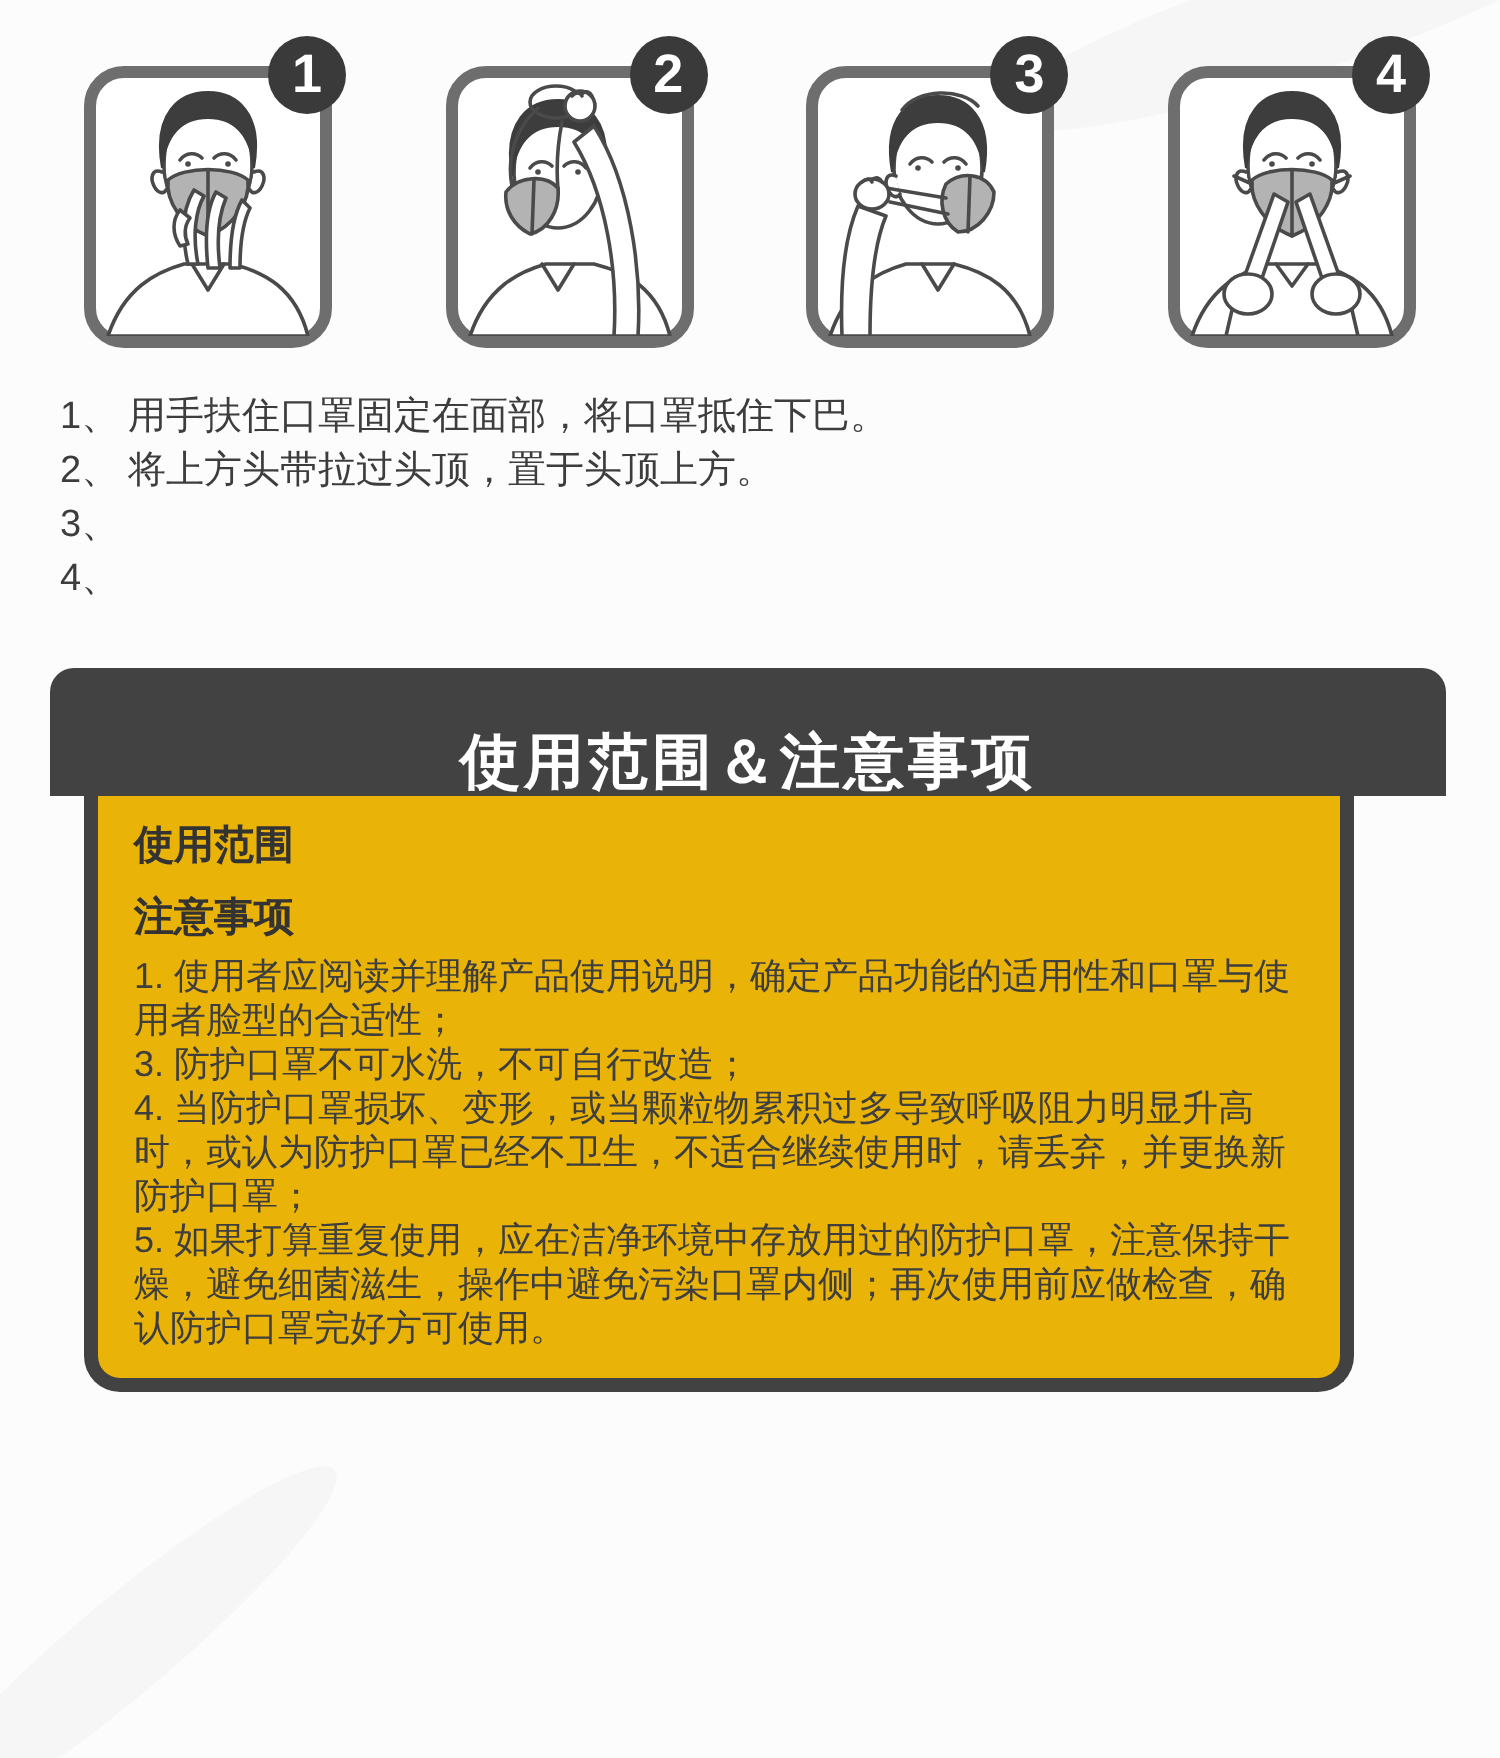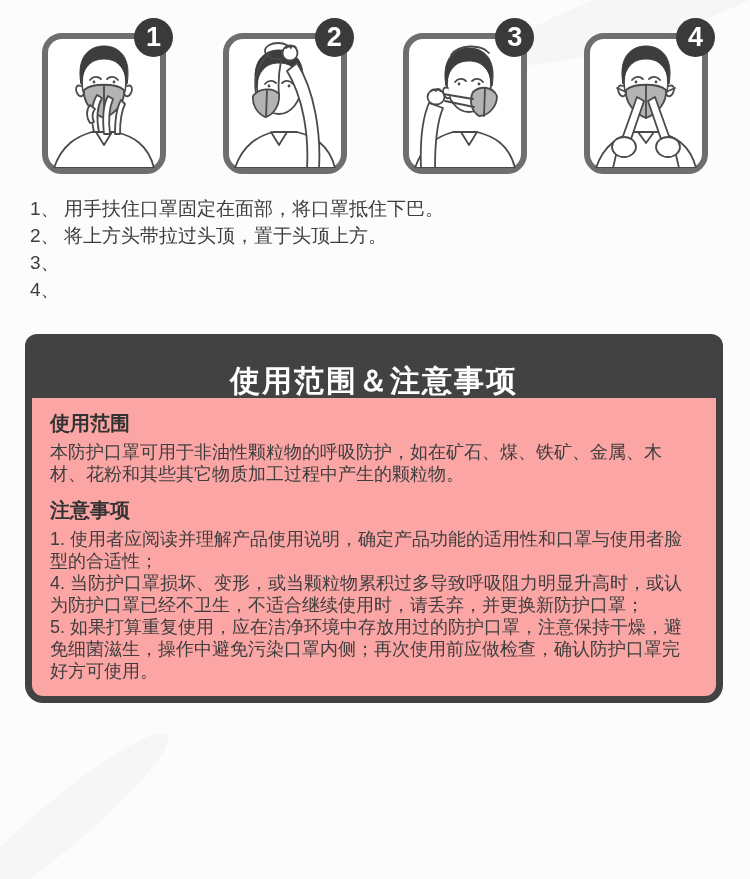--- a/index.html
+++ b/index.html
@@ -51,26 +51,26 @@
   .itxt{width:622px;font-family:Liberation Serif, serif;}
 
   
   .info-box{width:698px;margin:31px 0 0 25px;}
   .banner{
     height:64px;background:#424242;border-radius:12px 12px 0 0;
     display:flex;align-items:center;justify-content:center;
   }
   .banner-title{color:#ffffff;font-size:30px;font-weight:bold;letter-spacing:2px;margin-top:31px;}
   .content{
-    box-sizing:border-box;width:698px;
+    box-sizing:border-box;width:635px;
     border:7px solid #424242;border-top:none;
     border-radius:0 0 18px 18px;
-    background:#fca5a5;
+    background:#eab308;
     padding:10px 20px 14px 18px;
-    font-size:18px;line-height:22px;color:#3e3e3e;
+    font-size:18px;line-height:22px;color:#3e3e3e;margin-left:17px;
   }
   .sec-heading{font-size:20px;font-weight:bold;color:#333333;margin:4px 0 7px;}
   .sec-heading.second{margin-top:14px;}
   .content p{margin:0;}
 </style>
 </head>
 <body>
 
 <div class="page">
 
@@ -182,21 +182,21 @@
       <span class="inum">4、</span>
     </div>
   </div>
 
   <section class="info-box">
     <div class="banner">
       <span class="banner-title">使用范围＆注意事项</span>
     </div>
     <div class="content">
       <div class="sec-heading">使用范围</div>
-      <p>本防护口罩可用于非油性颗粒物的呼吸防护，如在矿石、煤、铁矿、金属、木材、花粉和其些其它物质加工过程中产生的颗粒物。</p>
       <div class="sec-heading second">注意事项</div>
       <p>1. 使用者应阅读并理解产品使用说明，确定产品功能的适用性和口罩与使用者脸型的合适性；</p>
+      <p>3. 防护口罩不可水洗，不可自行改造；</p>
       <p>4. 当防护口罩损坏、变形，或当颗粒物累积过多导致呼吸阻力明显升高时，或认为防护口罩已经不卫生，不适合继续使用时，请丢弃，并更换新防护口罩；</p>
       <p>5. 如果打算重复使用，应在洁净环境中存放用过的防护口罩，注意保持干燥，避免细菌滋生，操作中避免污染口罩内侧；再次使用前应做检查，确认防护口罩完好方可使用。</p>
     </div>
   </section>
 
 </div>
 
 </body></html>

